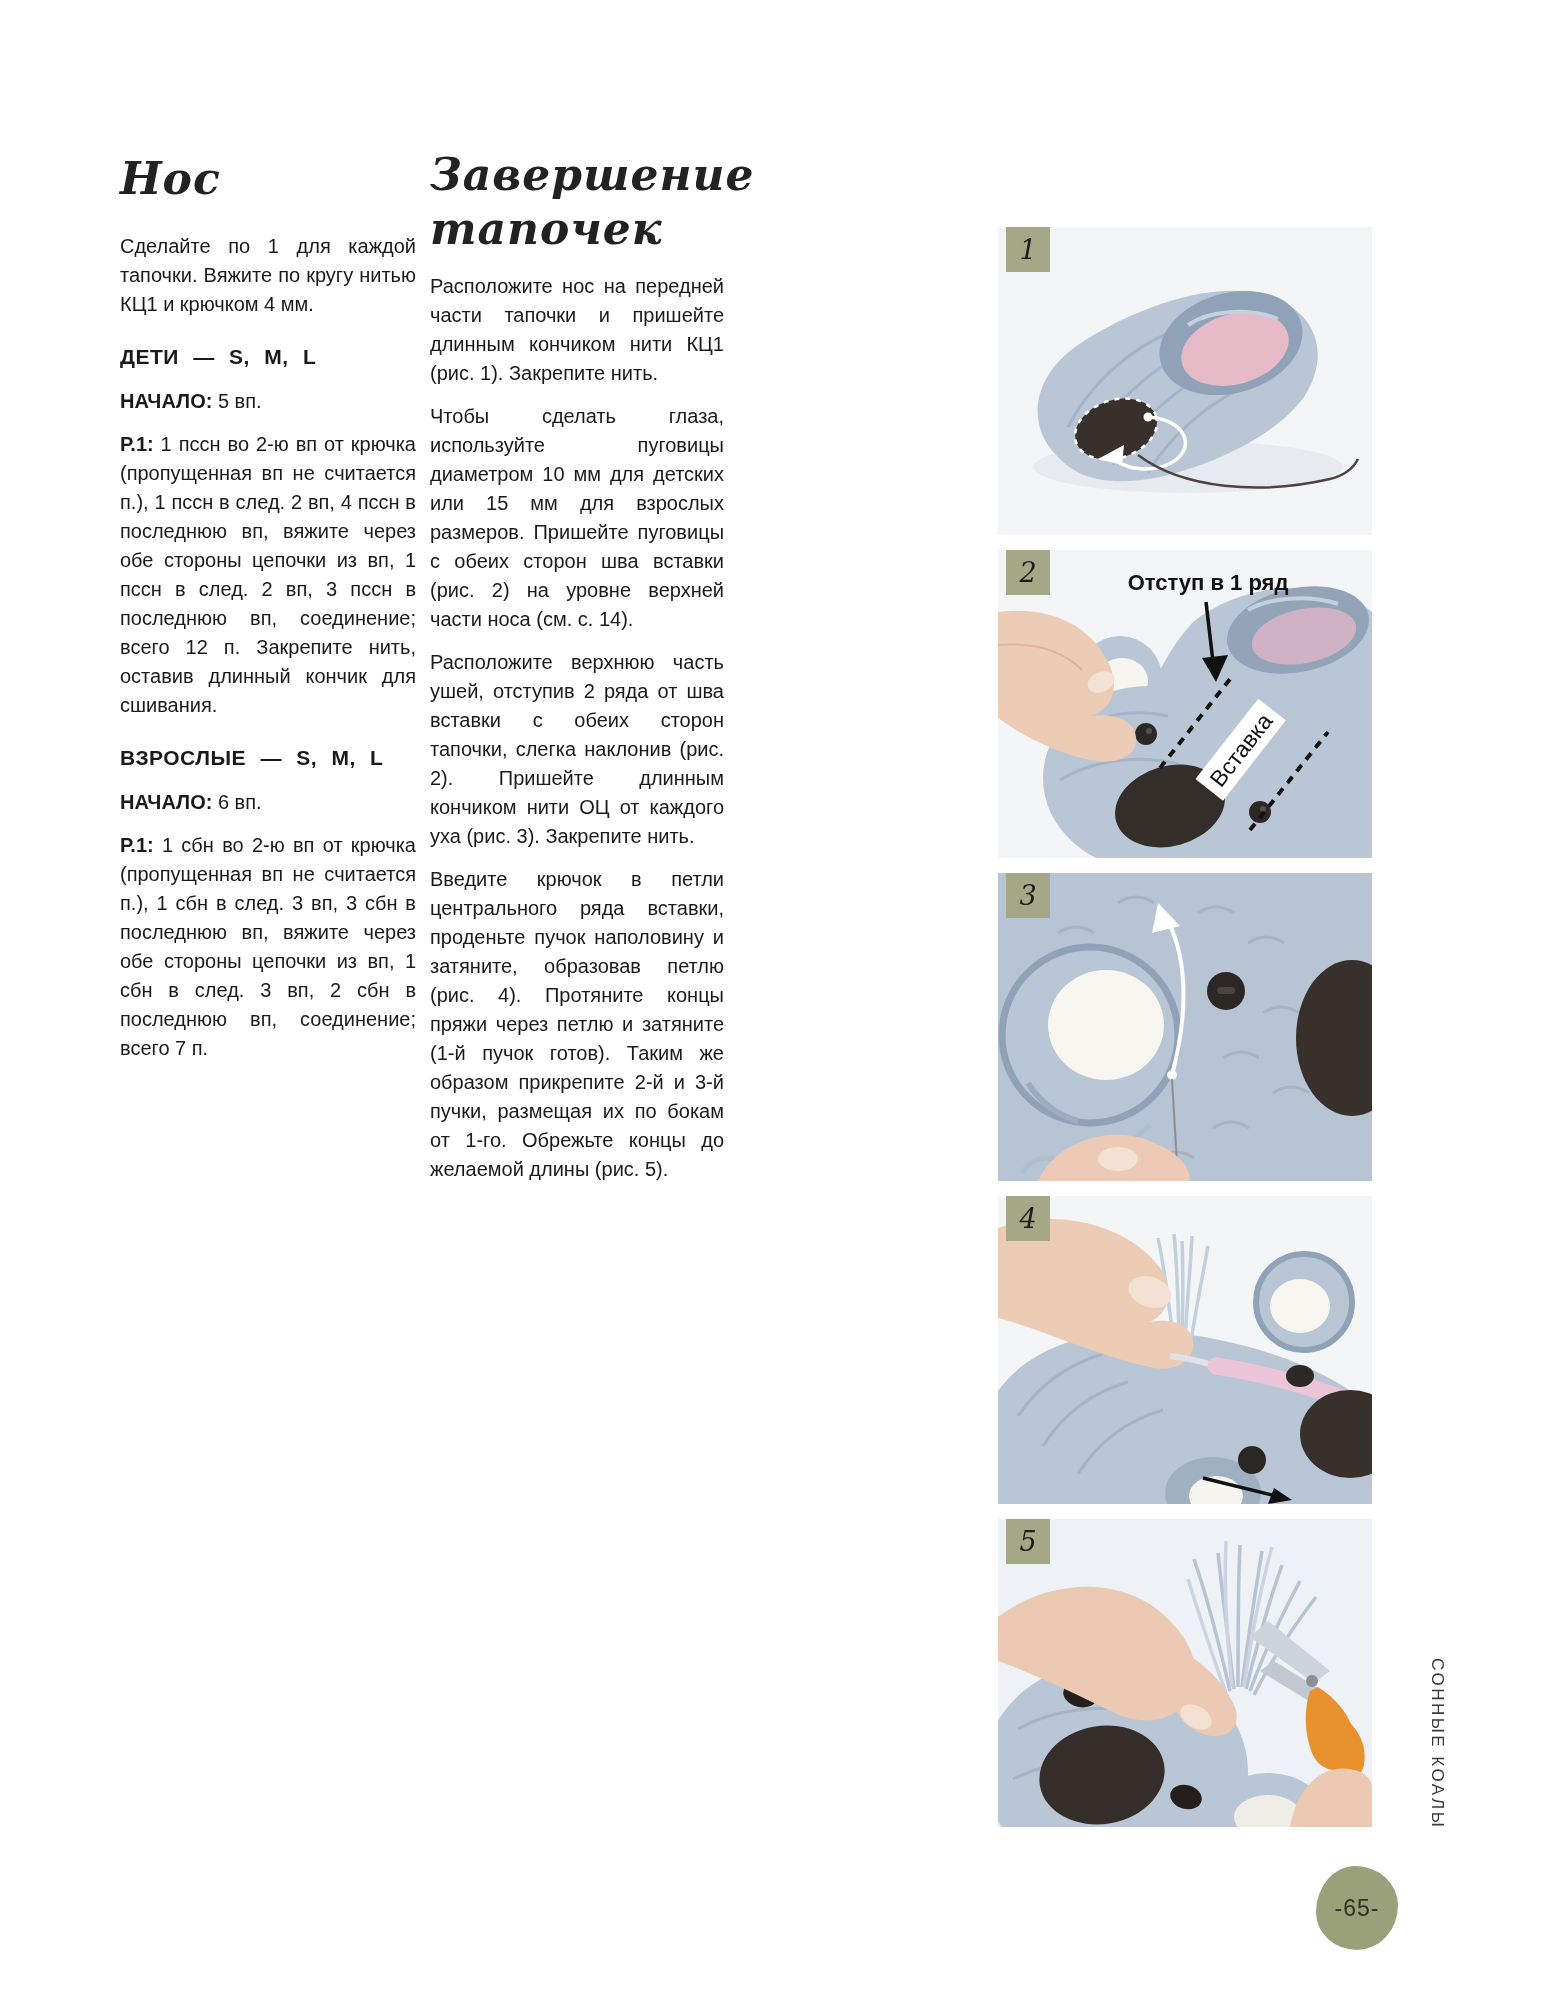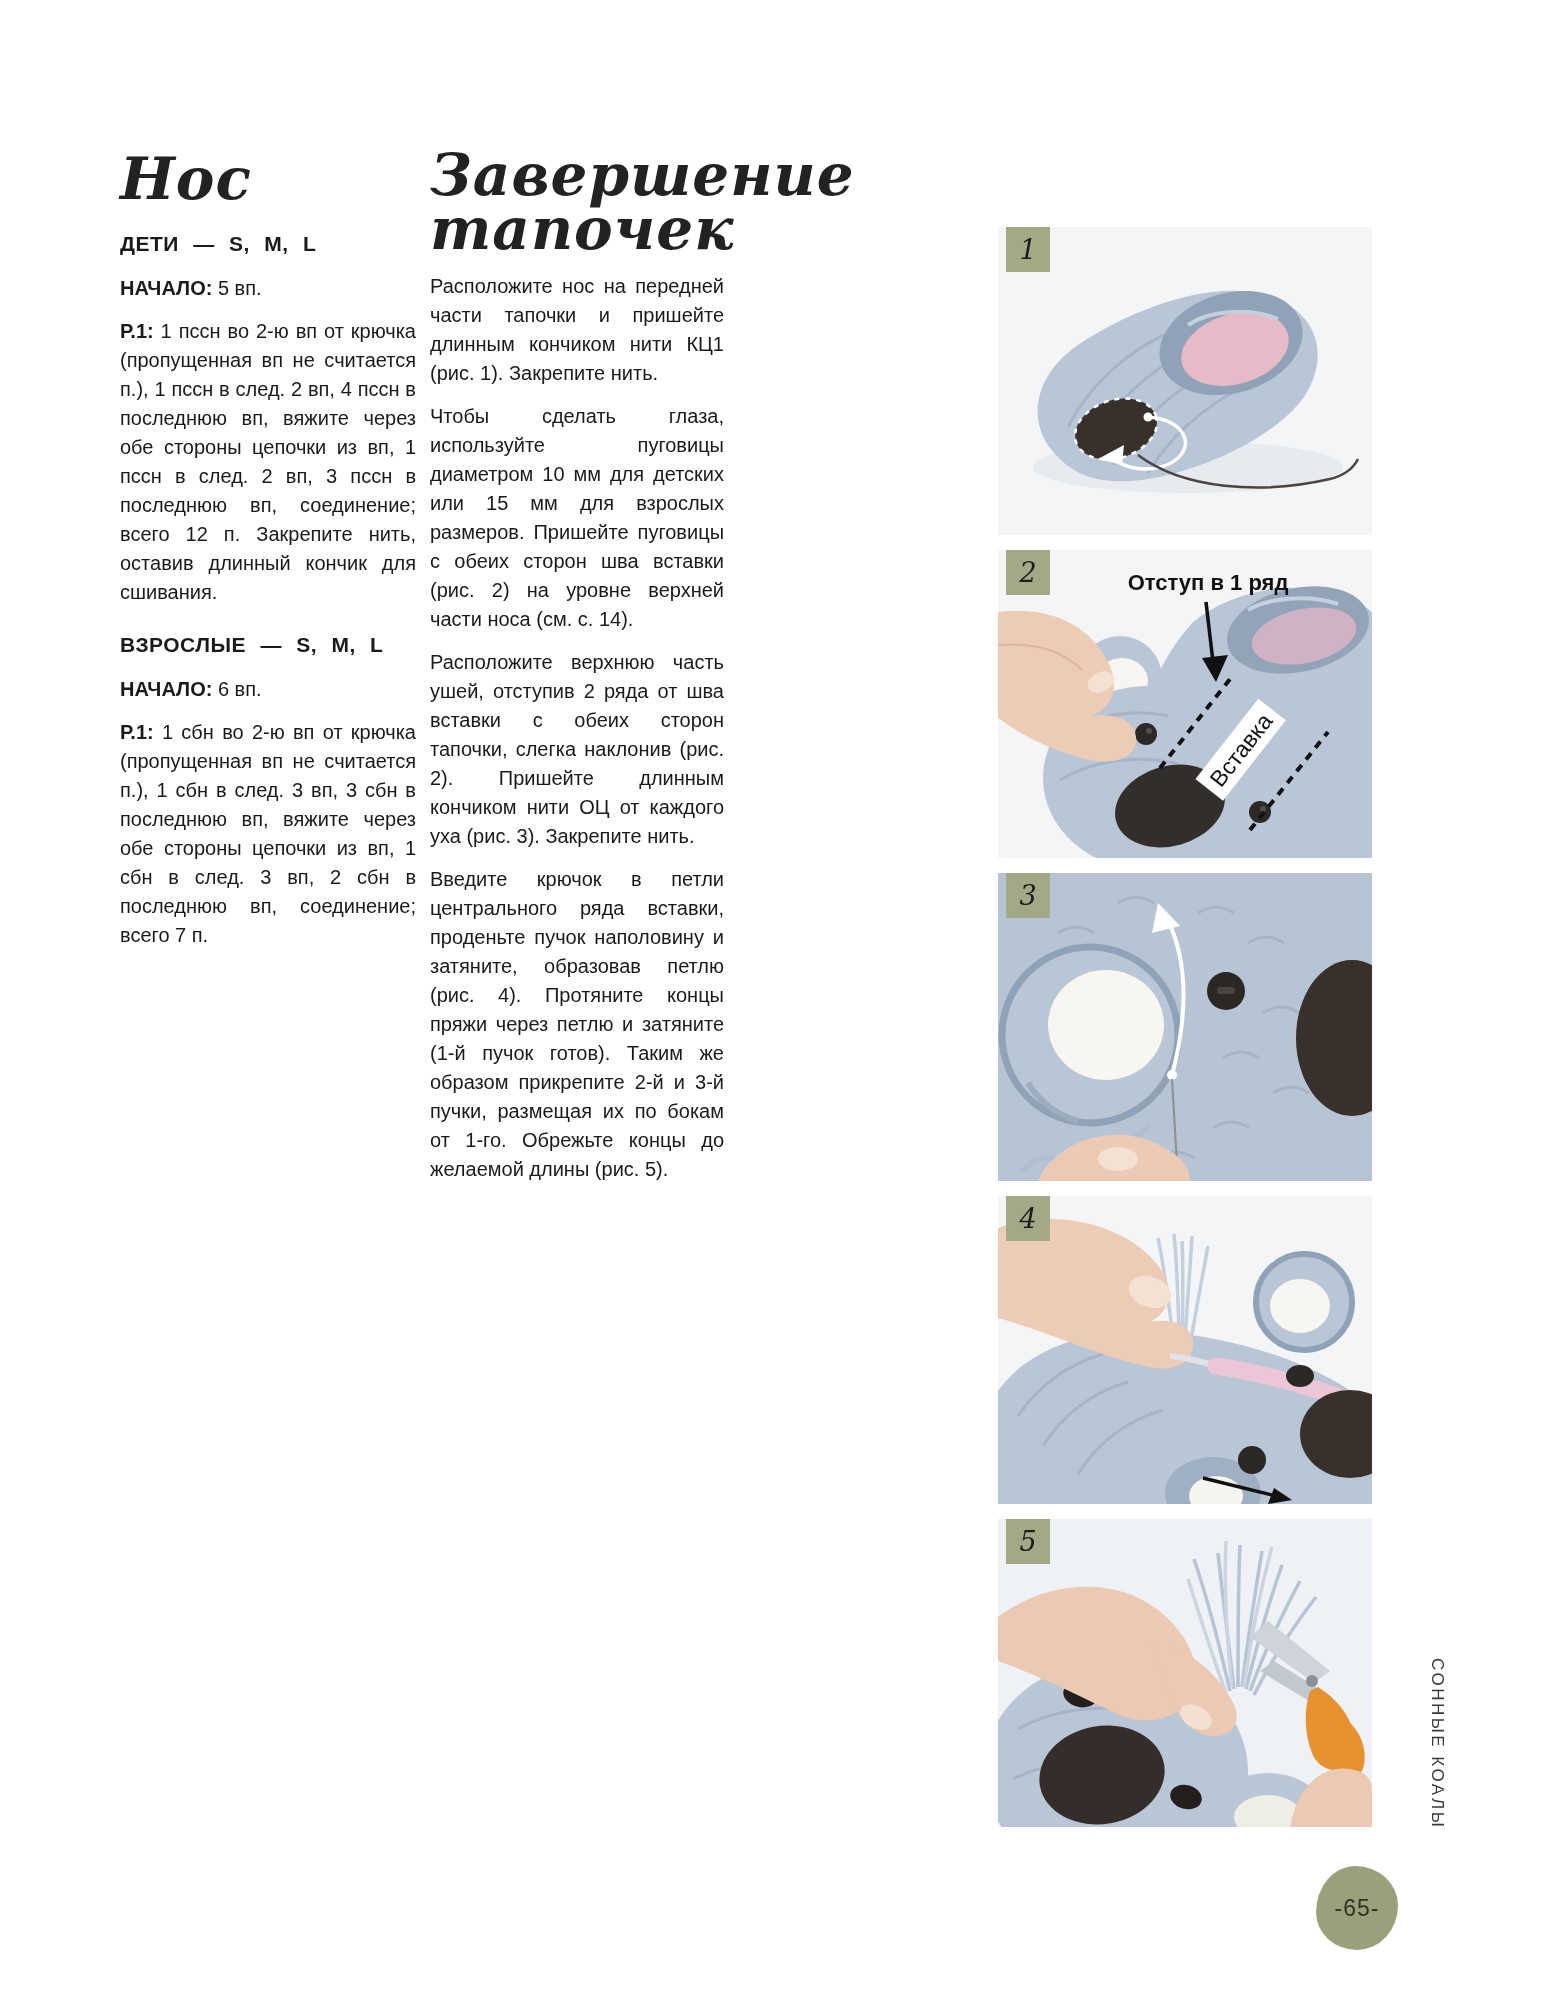--- a/index.html
+++ b/index.html
@@ -3,21 +3,21 @@
 <meta charset="utf-8">
 <style>
   html,body{margin:0;padding:0;background:#ffffff;}
   .page{position:relative;width:1550px;height:2015px;background:#ffffff;overflow:hidden;
         font-family:"Liberation Sans",sans-serif;color:#1a1a1a;}
   
   .col{position:absolute;}
   .col-left{left:120px;top:152px;width:296px;}
   .col-mid{left:430px;top:148px;width:294px;}
   .script-title{font-family:"DejaVu Serif",serif;font-style:italic;font-weight:bold;
-                font-size:58px;line-height:54px;color:#222;letter-spacing:1px;}
+                font-size:44px;line-height:54px;color:#222;letter-spacing:1px;}
   .col-left .script-title{margin-bottom:26px;}
   .col-mid .script-title{margin-bottom:16px;}
   .para{font-size:20px;line-height:29px;text-align:justify;margin:0 0 14px 0;}
   .para .lead{font-weight:bold;}
   .sec-head{font-size:21px;font-weight:bold;letter-spacing:.5px;word-spacing:8px;
             margin:26px 0 18px 0;}
   
   .photo{position:absolute;left:998px;width:374px;height:308px;background:#f3f5f7;}
   .photo svg{display:block;width:374px;height:308px;}
   .badge{position:absolute;left:8px;top:0;width:44px;height:45px;background:#a5a886;
@@ -34,20 +34,21 @@
   
   svg text{font-family:"Liberation Sans",sans-serif;fill:#111;}
 </style>
 </head>
 <body>
 
 <div class="page">
 
   <div class="col col-left">
     <div class="script-title">Нос</div>
+    <p class="para">Сделайте по 1 для каждой тапочки. Вяжите по кругу нитью КЦ1 и крючком 4 мм.</p>
 
     <div class="sec-head">ДЕТИ — S, M, L</div>
     <p class="para"><span class="lead">НАЧАЛО:</span><span> 5 вп.</span></p>
     <p class="para"><span class="lead">Р.1:</span><span> 1 пссн во 2-ю вп от крючка (пропущенная вп не считается п.), 1 пссн в след. 2 вп, 4 пссн в последнюю вп, вяжите через обе стороны цепочки из вп, 1 пссн в след. 2 вп, 3 пссн в последнюю вп, соединение; всего 12 п. Закрепите нить, оставив длинный кончик для сшивания.</span></p>
 
     <div class="sec-head">ВЗРОСЛЫЕ — S, M, L</div>
     <p class="para"><span class="lead">НАЧАЛО:</span><span> 6 вп.</span></p>
     <p class="para"><span class="lead">Р.1:</span><span> 1 сбн во 2-ю вп от крючка (пропущенная вп не считается п.), 1 сбн в след. 3 вп, 3 сбн в последнюю вп, вяжите через обе стороны цепочки из вп, 1 сбн в след. 3 вп, 2 сбн в последнюю вп, соединение; всего 7 п.</span></p>
   </div>
 

